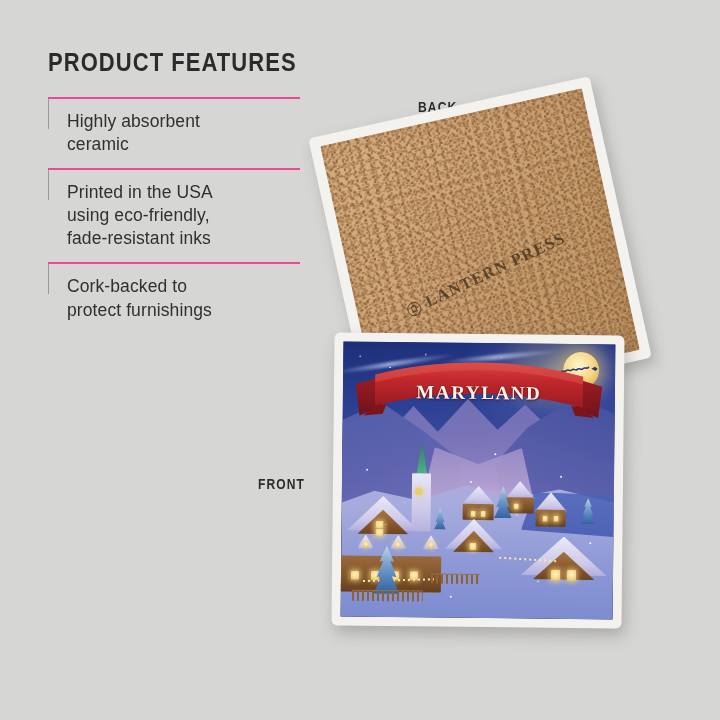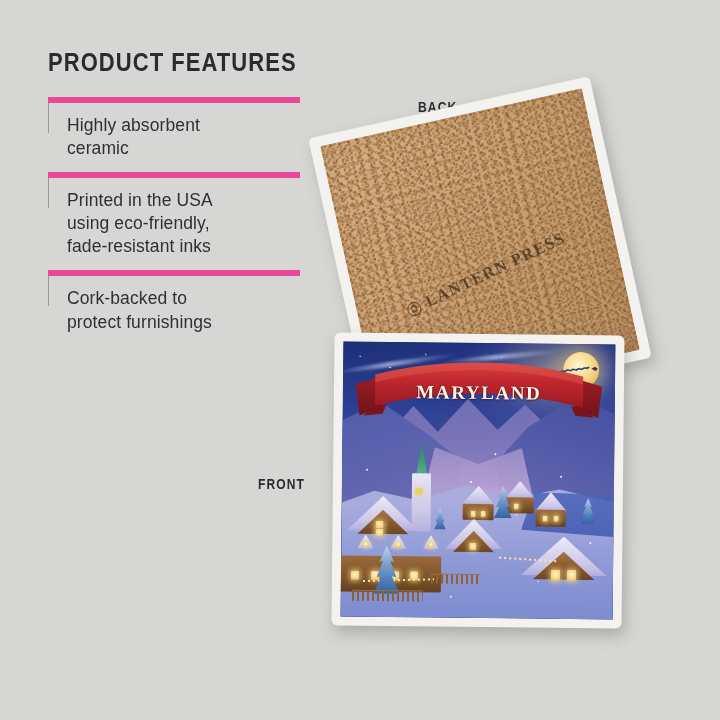--- a/index.html
+++ b/index.html
@@ -35,21 +35,21 @@
     letter-spacing: 1.2px;
     color: #2b2b2b;
     transform: scaleX(0.88);
     transform-origin: left center;
     margin: 0 0 20px 0;
     white-space: nowrap;
   }
   .feature-item {
     position: relative;
     padding: 11px 0 12px 19px;
-    border-top: 6px solid #ec4899;
+    border-top: 2px solid #ec4899;
   }
   .feature-item::before {
     content: "";
     position: absolute;
     left: 0;
     top: 0;
     width: 1px;
     height: 30px;
     background: #9a9a98;
   }

